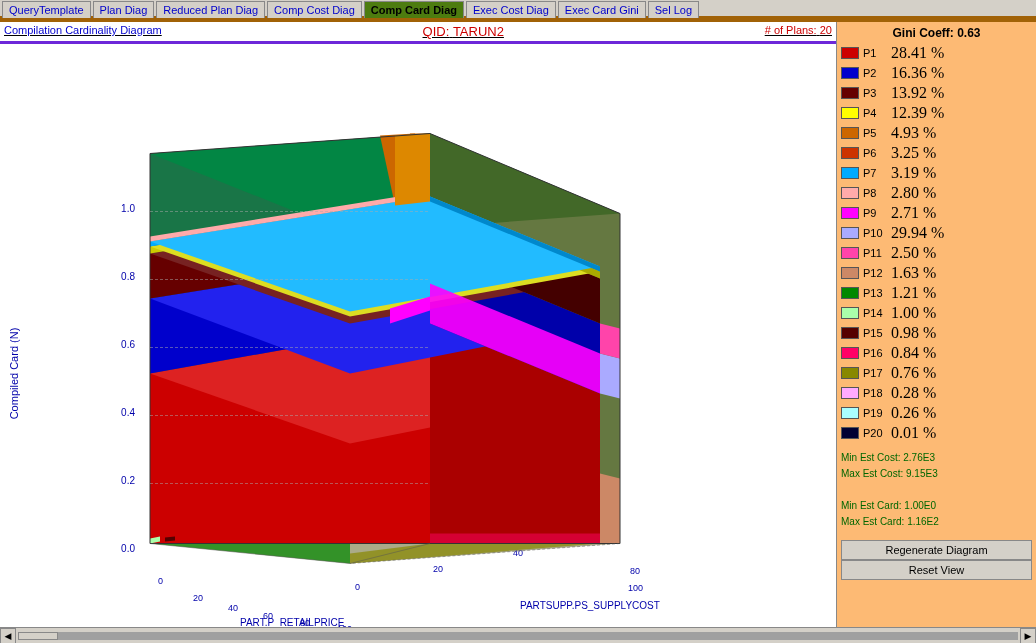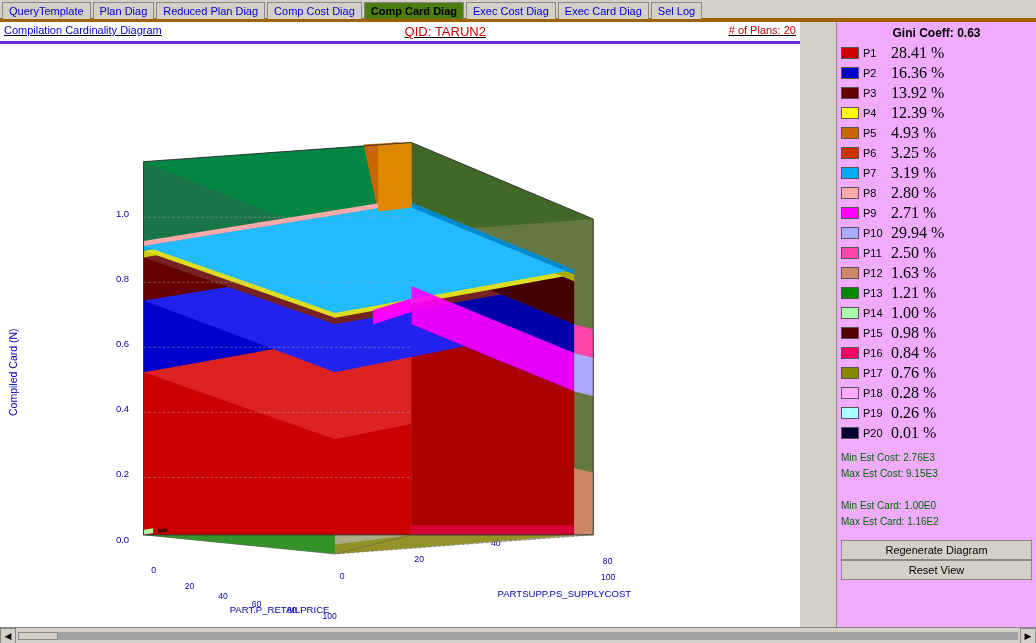--- a/index.html
+++ b/index.html
@@ -3,21 +3,21 @@
   <meta charset="utf-8">
   <style>
     * { margin: 0; padding: 0; box-sizing: border-box; }
     body { background: #d4d0c8; font-family: Arial, sans-serif; font-size: 11px; width: 1036px; height: 643px; overflow: hidden; }
 
     
     #tab-bar {
       display: flex;
       align-items: center;
       background: #d4d0c8;
-      border-bottom: 4px solid #a16207;
+      border-bottom: 6px solid #a16207;
       padding: 2px 2px 0 2px;
       height: 22px;
     }
     .tab {
       padding: 2px 6px;
       border: 1px solid #888;
       border-bottom: none;
       background: #d4d0c8;
       cursor: pointer;
       font-size: 11px;
@@ -74,27 +74,26 @@
 
     
     #chart-svg {
       width: 100%;
       height: 100%;
     }
 
     
     #right-panel {
       width: 200px;
-      background: #f0abfc;
+      background: #fdba74;
       border-left: 1px solid #888;
       display: flex;
       flex-direction: column;
       padding: 4px;
       overflow-y: auto;
-      margin-left: 36px;
     }
 
     .gini-header {
       font-size: 12px;
       font-weight: bold;
       color: #000;
       margin-bottom: 4px;
       text-align: center;
     }
 
@@ -177,21 +176,21 @@
 </head>
 <body>
 
 <div id="tab-bar">
   <div class="tab blue-text">QueryTemplate</div>
   <div class="tab blue-text">Plan Diag</div>
   <div class="tab blue-text">Reduced Plan Diag</div>
   <div class="tab blue-text">Comp Cost Diag</div>
   <div class="tab active">Comp Card Diag</div>
   <div class="tab blue-text">Exec Cost Diag</div>
-  <div class="tab blue-text">Exec Card Diag</div>
+  <div class="tab blue-text">Exec Card Gini</div>
   <div class="tab blue-text">Sel Log</div>
 </div>
 
 <div id="main">
 
   <div id="chart-panel">
     <div id="chart-header">
       <span class="chart-title">Compilation Cardinality Diagram</span>
       <span class="qtd-info">
         <span>QID:</span>&nbsp;<span>TARUN2</span>

